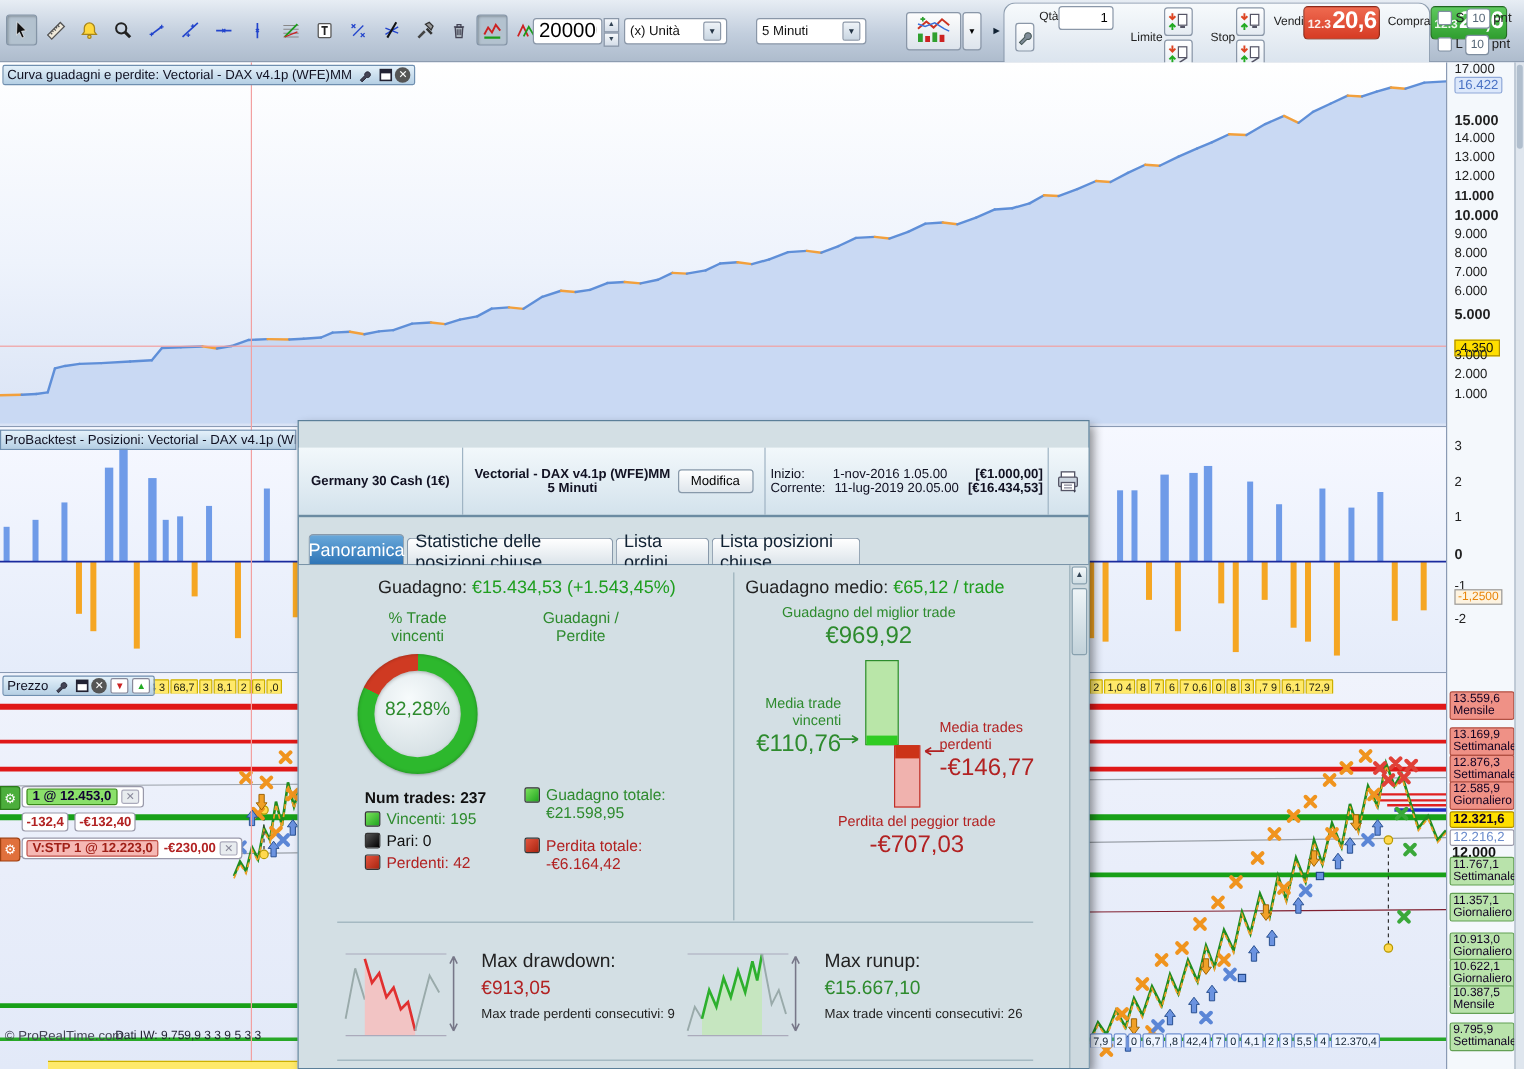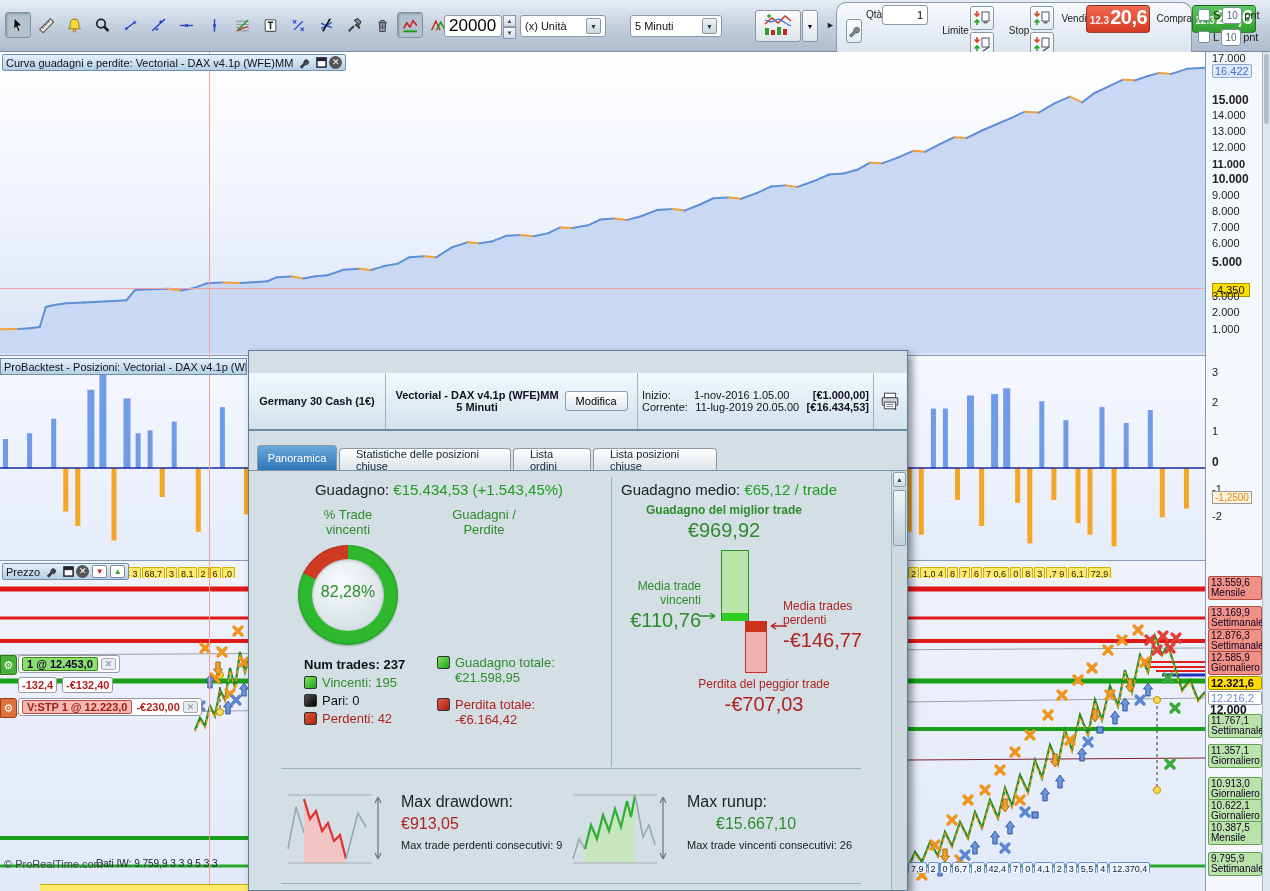--- a/index.html
+++ b/index.html
@@ -107,21 +107,21 @@
     border:1px solid #5b7f99;box-shadow:4px 4px 8px rgba(0,0,0,.45);z-index:50;}
   #dlg-title{position:absolute;left:0;top:0;width:658px;height:22px;background:linear-gradient(#eaf6fc,#b9d4e5);
     border-bottom:1px solid #8aa5ba;display:flex;align-items:center;font-size:11px;color:#123;padding:0 4px;}
   #dlg-winbtns{margin-left:auto;display:flex;align-items:center;color:#346;}
   #dlg-winbtns span{width:14px;text-align:center;font-size:11px;margin-left:2px;}
   #dlg-header{position:absolute;left:0;top:22px;width:658px;height:58px;background:linear-gradient(#f2f8fb,#d3e2ec);
     border-bottom:2px solid #6b8ba2;display:flex;font-size:11px;color:#112;}
   .hcol{border-right:1px solid #9fb4c4;display:flex;flex-direction:column;align-items:center;justify-content:center;padding:2px 4px;}
   #dlg-tabs{position:absolute;left:0;top:92px;width:658px;height:28px;border-bottom:1px solid #7a94a8;}
   .tab{position:absolute;bottom:0;height:22px;background:linear-gradient(#ffffff,#dce4ea);border:1px solid #8899aa;
-    border-bottom:none;border-radius:4px 4px 0 0;font-size:11px;color:#123;display:flex;align-items:center;justify-content:center;padding:0 16px;}
+    border-bottom:none;border-radius:4px 4px 0 0;font-size:15px;color:#123;display:flex;align-items:center;justify-content:center;padding:0 6px;}
   .tab.active{background:linear-gradient(#69a8da,#2f75b6);color:#fff;height:25px;}
   #dlg-content{position:absolute;left:0;top:120px;width:658px;height:419px;background:#d3dfe4;overflow:hidden;}
   .grn{color:#1f9e1f;}
   .dgrn{color:#2e8b2e;}
   .dred{color:#b22222;}
   .divider-v{position:absolute;width:1px;background:#9ab0ba;}
   .divider-h{position:absolute;height:1px;background:#9ab0ba;}
   .donut{position:absolute;width:100px;height:100px;border-radius:50%;box-shadow:inset 0 0 3px rgba(0,0,0,.3),0 1px 2px rgba(0,0,0,.25);}
   .donut .hole{position:absolute;left:14px;top:14px;width:72px;height:72px;border-radius:50%;
     background:radial-gradient(circle at 40% 32%,#f7fbfc,#ccd8dd);box-shadow:inset 0 1px 3px rgba(0,0,0,.25);}
@@ -807,21 +807,21 @@
       <div class="abs leg" style="left:55px;top:240px;">
         <span class="sw r"></span><span class="dred">Perdenti: 42</span></div>
 
       <div class="abs leg" style="left:188px;top:184px;">
         <span class="sw g"></span><span class="dgrn">Guadagno totale:</span>
         <div class="dgrn" style="margin-left:18px;">€21.598,95</div></div>
       <div class="abs leg" style="left:188px;top:226px;">
         <span class="sw r"></span><span class="dred">Perdita totale:</span>
         <div class="dred" style="margin-left:18px;">-€6.164,42</div></div>
 
-      <div class="abs dgrn" style="left:380px;top:32px;width:190px;text-align:center;font-size:12px;font-weight:bold;">Guadagno del miglior trade</div>
+      <div class="abs dgrn" style="left:380px;top:32px;width:190px;text-align:center;font-size:12px;">Guadagno del miglior trade</div>
       <div class="bigval dgrn" style="left:380px;top:48px;width:190px;text-align:center;">€969,92</div>
       <div class="abs" id="bar-best" style="left: 472px; background: rgb(185, 230, 168); border: 1px solid rgb(45, 140, 45); width: 28px; top: 78.7109px; height: 71.2891px;"></div>
       <div class="abs" id="bar-avgwin" style="left: 473px; background: rgb(47, 204, 34); width: 26px; top: 141.859px; height: 8.14086px;"></div>
       <div class="abs" id="bar-worst" style="left: 496px; background: rgb(240, 178, 174); border: 1px solid rgb(192, 48, 40); width: 22px; top: 150px; height: 51.9667px;"></div>
       <div class="abs" id="bar-avgloss" style="left: 497px; background: rgb(204, 51, 24); width: 20px; top: 150px; height: 10.7876px;"></div>
       <div class="abs dgrn" style="left:330px;top:108px;width:122px;text-align:right;font-size:12px;line-height:14px;">
         <div>Media trade</div>
         <div>vincenti</div>
       </div>
       <div class="bigval dgrn" style="left:330px;top:138px;width:122px;text-align:right;">€110,76</div>
@@ -853,21 +853,21 @@
       <div class="abs" style="left:152px;top:368px;font-size:11px;color:#222;">Max trade perdenti consecutivi:  9</div>
       <svg class="abs" style="left:320px;top:318px;" width="102" height="78">
         <path d="M4 70 L10 50 L16 60" fill="none" stroke="#9aa" stroke-width="1.6"></path>
         <path d="M16 60 L22 36 L28 50 L34 26 L40 42 L46 20 L52 38 L58 12 L62 28 L66 6 L66 74 L16 74 Z" fill="#c6e6c0" stroke="none"></path>
         <path d="M16 60 L22 36 L28 50 L34 26 L40 42 L46 20 L52 38 L58 12 L62 28 L66 6" fill="none" stroke="#2db02d" stroke-width="2.2"></path>
         <path d="M66 6 L74 48 L80 36 L86 56" fill="none" stroke="#9aa" stroke-width="1.6"></path>
         <path d="M94 8 v62 M94 8 l-3 6 M94 8 l3 6 M94 70 l-3 -6 M94 70 l3 -6" stroke="#778" stroke-width="1.3" fill="none"></path>
         <path d="M4 6 h84 M4 74 h84" stroke="#aab" stroke-width="1"></path>
         </svg>
       <div class="abs" style="left:438px;top:322px;font-size:16px;color:#222;">Max runup:</div>
-      <div class="abs dgrn" style="left:438px;top:344px;font-size:16px;margin-left:29px;">€15.667,10</div>
+      <div class="abs dgrn" style="left:438px;top:344px;font-size:16px;">€15.667,10</div>
       <div class="abs" style="left:438px;top:368px;font-size:11px;color:#222;">Max trade vincenti consecutivi: 26</div>
       <div class="divider-h" style="left:32px;top:412px;width:580px;"></div>
     </div>
     <div id="dlg-scroll">
       <div class="up">▲</div>
       <div class="thumb"></div>
     </div>
   </div>
 </div>
 

